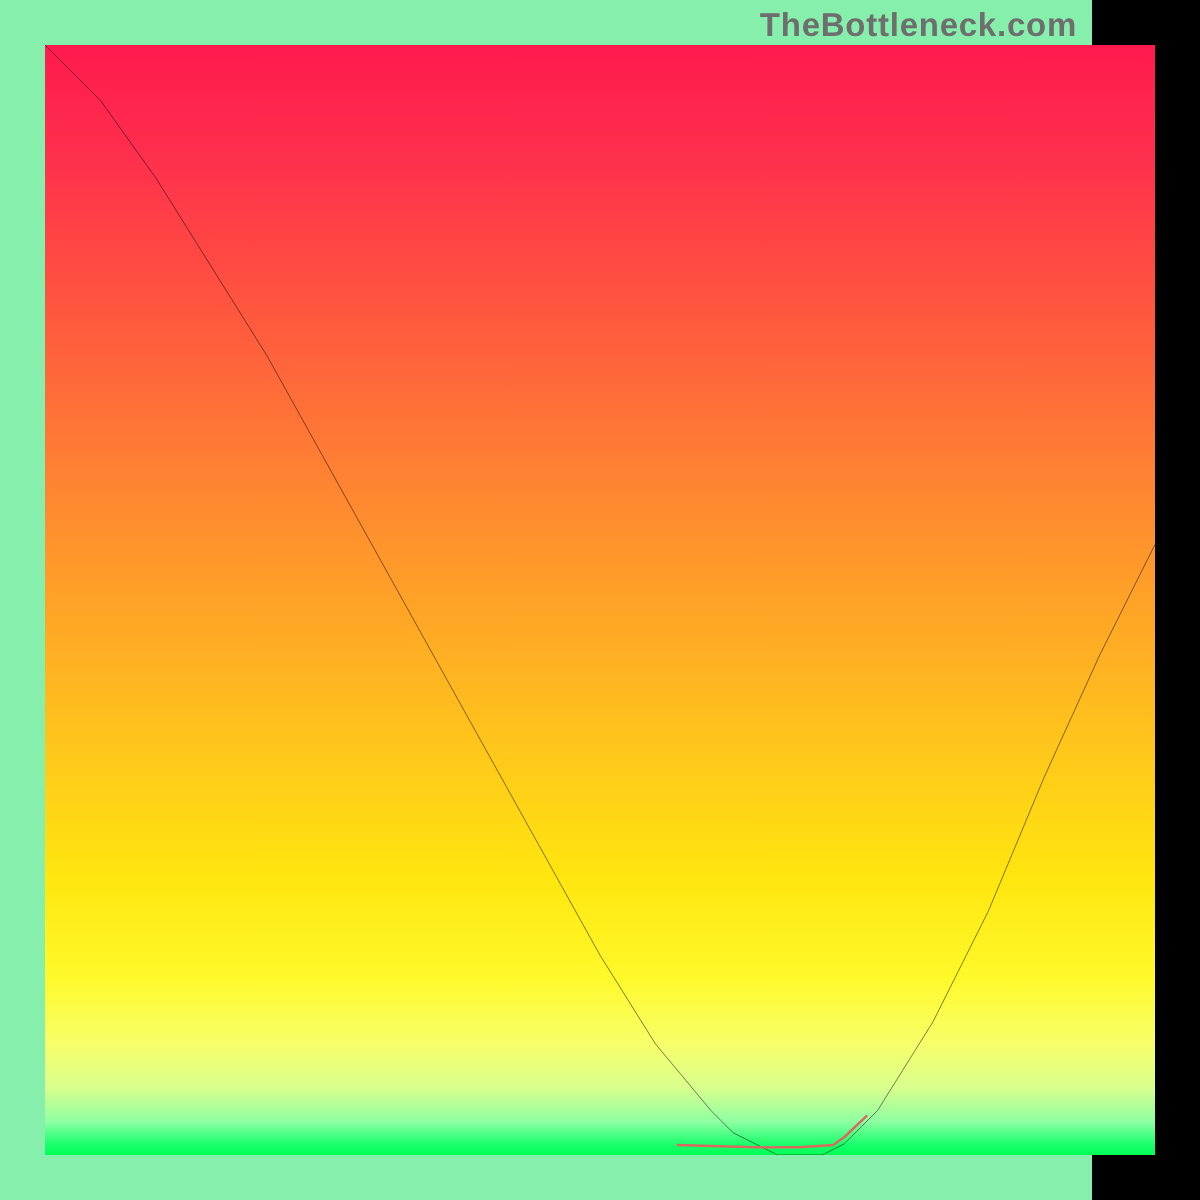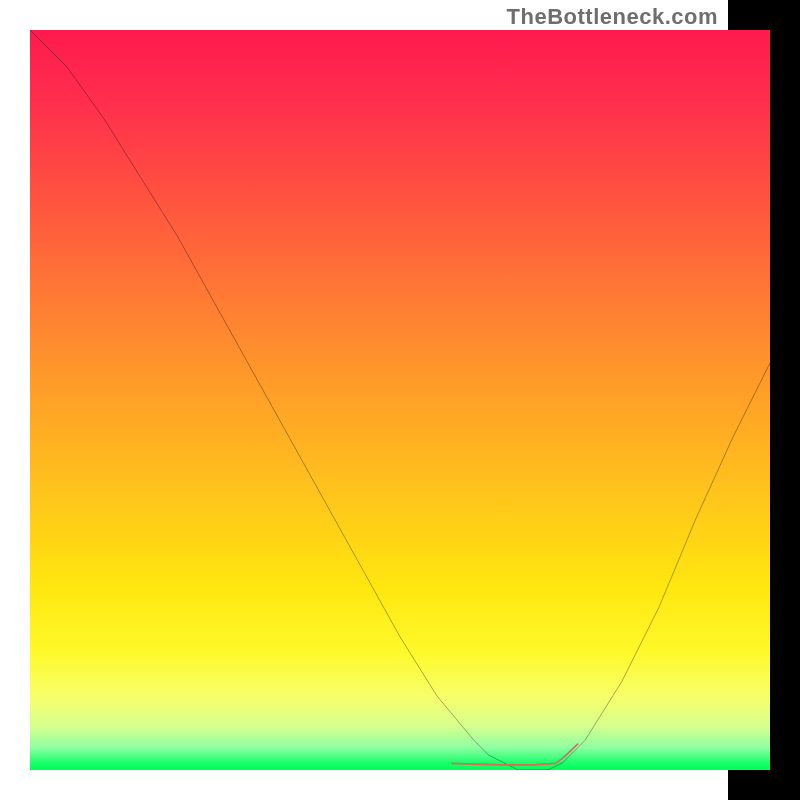--- a/index.html
+++ b/index.html
@@ -8,21 +8,21 @@
     width: 800px;
     height: 800px;
     background: #000;
     font-family: Arial, Helvetica, sans-serif;
     overflow: hidden;
   }
   .frame {
     position: relative;
     width: 728px;
     height: 800px;
-    background: #ffffff;
+    background: #86efac;
   }
   .watermark {
     position: absolute;
     top: 4px;
     right: 10px;
     font-size: 22px;
     font-weight: bold;
     color: #6e6e6e;
     letter-spacing: 0.5px;
     z-index: 5;

